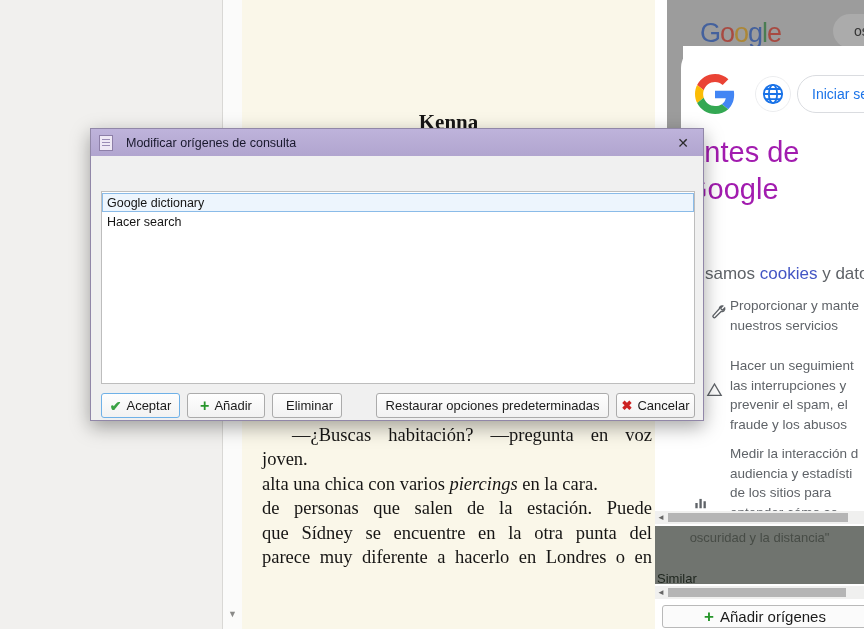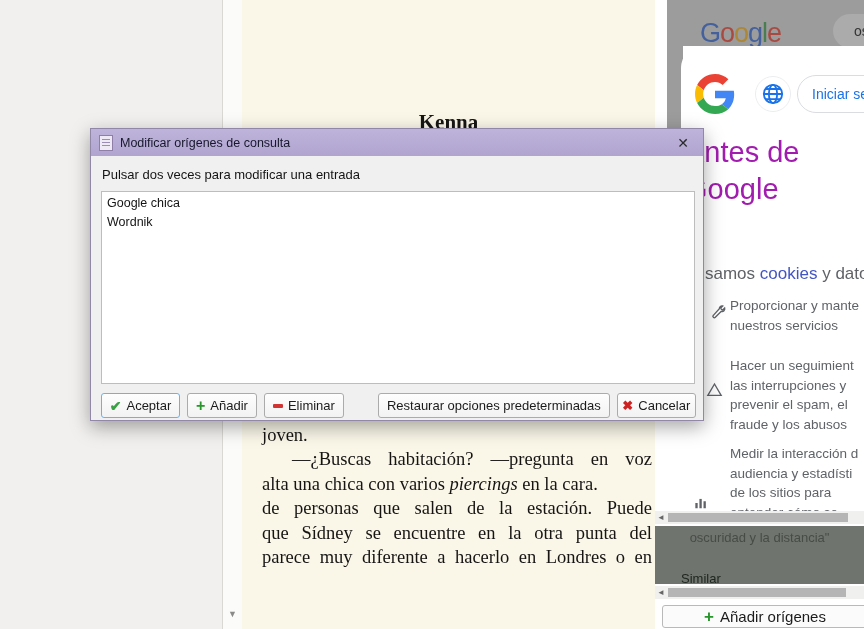--- a/index.html
+++ b/index.html
@@ -69,77 +69,77 @@
 
   .hscrollbar { position:absolute; left:0; width:209px; height:13px; background:#f0f0ef; }
   .hsb1 { top:511px; } .hsb2 { top:586px; }
   .hscrollbar .left-arrow { position:absolute; left:2px; top:2px; font-size:8px; color:#666; }
   .hscrollbar .thumb { position:absolute; left:13px; top:2px; height:9px; background:#b5b5b5; }
   .hsb1 .thumb { width:180px; } .hsb2 .thumb { width:178px; }
 
   .dark-box { position:absolute; left:0; top:526px; width:209px; height:58px; background:#70746f; }
   .dark-box .quote { position:absolute; top:4px; left:0; width:100%; text-align:center;
     color:#474c46; font-size:13px; white-space:nowrap; }
-  .dark-box .similar { position:absolute; left:2px; top:45px; color:#1d251d; font-size:13px;margin-left:24px; }
+  .dark-box .similar { position:absolute; left:2px; top:45px; color:#1d251d; font-size:13px; }
 
   .add-sources-btn { position:absolute; left:7px; top:605px; width:206px; height:23px;
     background:#fbfbfb; border:1px solid #b9b9b9; border-radius:3px;
     display:flex; align-items:center; justify-content:center; gap:6px;
     font-size:15px; color:#1b1b1b; }
   .add-sources-btn .plus { color:#27962b; font-weight:bold; font-size:17px; line-height:1; }
 
   
   .dialog { position:absolute; left:90px; top:128px; width:614px; height:293px;
     background:#f0f0f0; border:1px solid #9187a8; box-shadow:0 6px 18px rgba(0,0,0,.35);
     font-size:13px; color:#141414; }
   .dialog-titlebar { position:absolute; left:0; top:0; width:100%; height:27px;
     background:linear-gradient(#beb3db, #b1a5cf);
-    display:flex; align-items:center; padding:0 8px; gap:7px; }
+    display:flex; align-items:center; padding:0 8px; gap:13px; }
   .dialog-title { font-size:12.5px; color:#18182c; }
   .dialog-appicon { width:14px; height:16px; background:#efe9f5; border:1px solid #8d7fa8;
     position:relative; }
   .dialog-appicon::before { content:""; position:absolute; left:2px; top:3px; right:2px; height:1px;
     background:#9a8cb5; box-shadow:0 3px 0 #9a8cb5, 0 6px 0 #9a8cb5; }
   .dialog-close { margin-left:auto; font-size:14px; color:#2b2b2b; width:24px; text-align:center;
     cursor:default; }
   .dialog-hint { position:absolute; left:11px; top:38px; font-size:13px; }
   .dialog-list { position:absolute; left:10px; top:62px; width:594px; height:193px;
     background:#fff; border:1px solid #bdbdbd; font-size:12.5px; padding-top:1px; }
   .dialog-list .row { height:19px; line-height:18px; padding-left:4px; border:1px solid transparent; }
   .dialog-list .row.selected { background:#edf5fd; border:1px solid #8abbe8; }
   .dialog-buttons { position:absolute; left:10px; top:264px; width:594px; height:25px;
     display:flex; gap:7px; }
   .btn { height:25px; background:linear-gradient(#fefefe,#f2f2f2); border:1px solid #ababab;
     border-radius:3px; display:flex; align-items:center; justify-content:center; gap:5px;
     font-size:13px; color:#1b1b1b; white-space:nowrap; padding:0 8px; }
   .btn-accept { width:79px; border-color:#6fb1e7; }
   .btn-add { width:78px; }
-  .btn-remove { width:80px; }
+  .btn-remove { width:70px; }
   .btn-restore { flex:1;margin-left:27px; }
   .btn-cancel { width:79px; }
   .ic-check { color:#3aa244; font-weight:bold; font-size:14px; }
   .ic-plus  { color:#27962b; font-weight:bold; font-size:16px; line-height:1; }
   .ic-minus { display:inline-block; width:11px; height:4px; background:#d23333; border-radius:1px; }
   .ic-cross { color:#cc2222; font-weight:bold; font-size:13px; }
 </style>
 </head>
 <body>
 
 <div class="screen">
 
   <div class="left-gutter"></div>
   <div class="vscrollbar">
     <div class="down-arrow">▼</div>
   </div>
 
   <div class="book-page">
     <div class="chapter-sub">Kenna</div>
     <div class="book-text">
+      <div class="bl just ind">—¿Buscas habitación? —pregunta en voz</div>
       <div class="bl">joven.</div>
-      <div class="bl just ind">—¿Buscas habitación? —pregunta en voz</div>
       <div class="bl"><span>alta una chica con varios </span><i>piercings</i><span> en la cara.</span></div>
       <div class="bl just">de personas que salen de la estación. Puede</div>
       <div class="bl just">que Sídney se encuentre en la otra punta del</div>
       <div class="bl just">parece muy diferente a hacerlo en Londres o en</div>
     </div>
   </div>
 
   <div class="right-panel">
     <div class="dim-band">
       <div class="g-wordmark">
@@ -225,24 +225,23 @@
       <span>Añadir orígenes</span>
     </div>
   </div>
 
   <div class="dialog">
     <div class="dialog-titlebar">
       <div class="dialog-appicon"></div>
       <div class="dialog-title">Modificar orígenes de consulta</div>
       <div class="dialog-close">✕</div>
     </div>
-    <div class="dialog-hint">Pulsar dos veces para modificar una entrada</div>
     <div class="dialog-list">
-      <div class="row">Google chica</div>
-      <div class="row">Wordnik</div>
+      <div class="row selected">Google dictionary</div>
+      <div class="row">Hacer search</div>
     </div>
     <div class="dialog-buttons">
       <div class="btn btn-accept">
         <span class="ic-check">✔</span>
         <span>Aceptar</span>
       </div>
       <div class="btn btn-add">
         <span class="ic-plus">+</span>
         <span>Añadir</span>
       </div>

